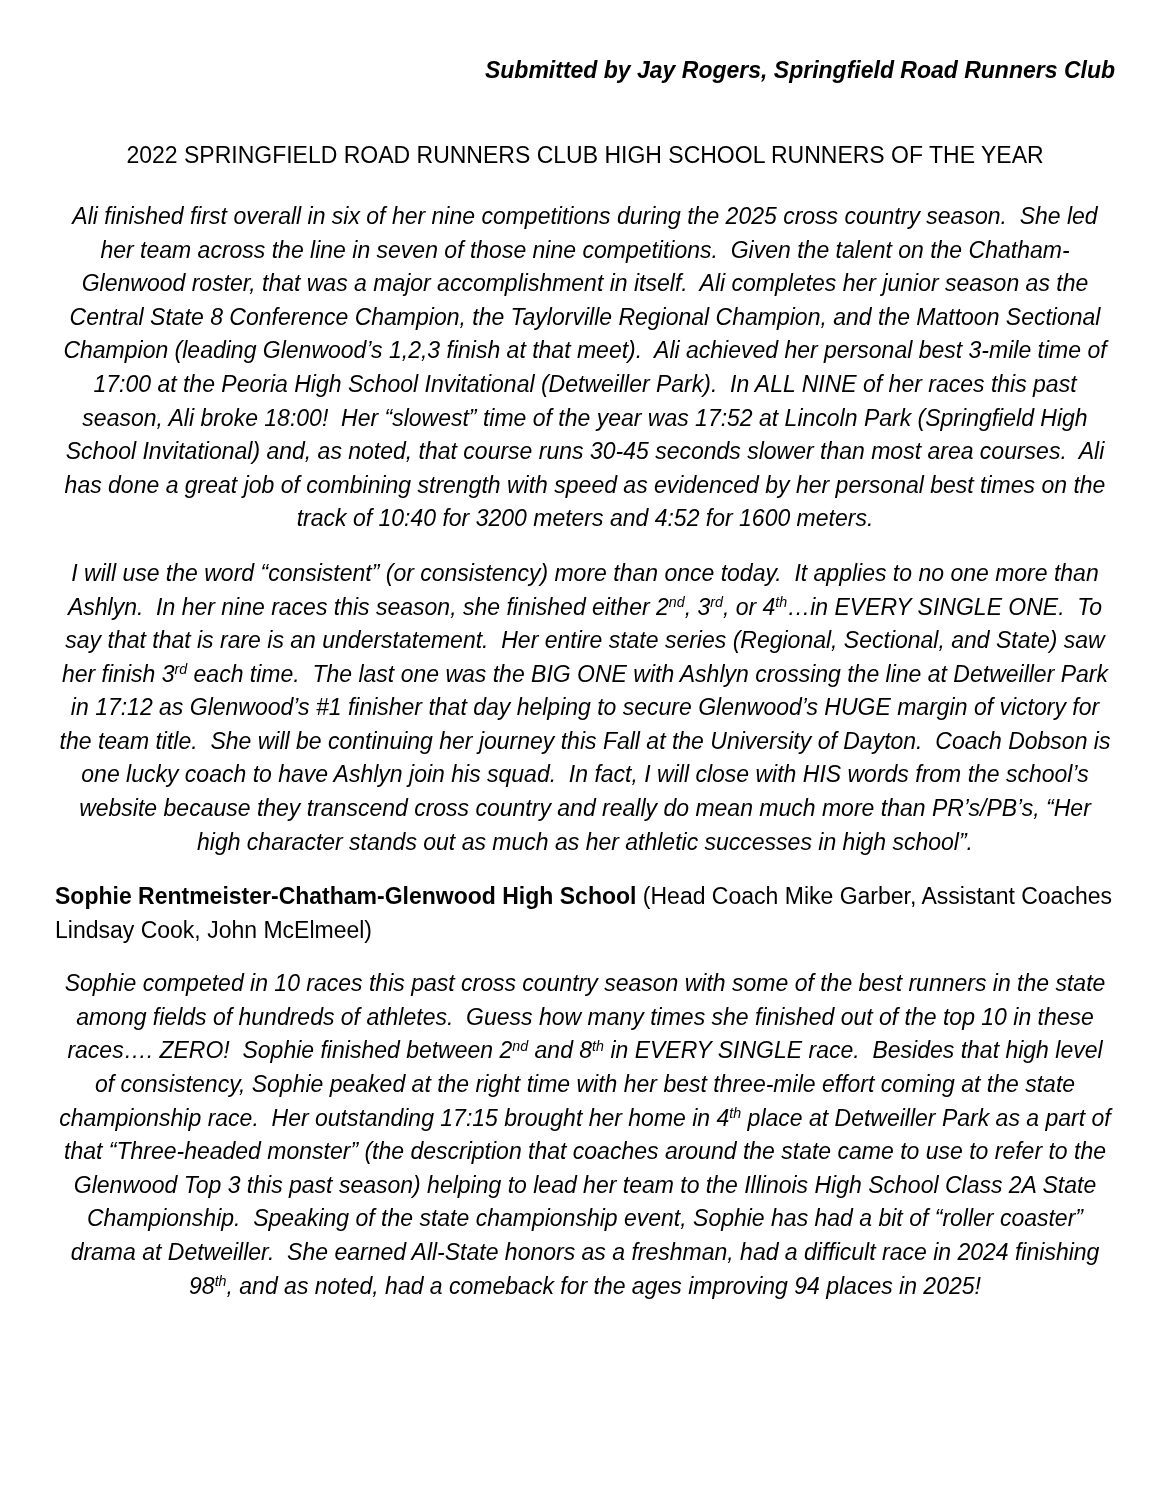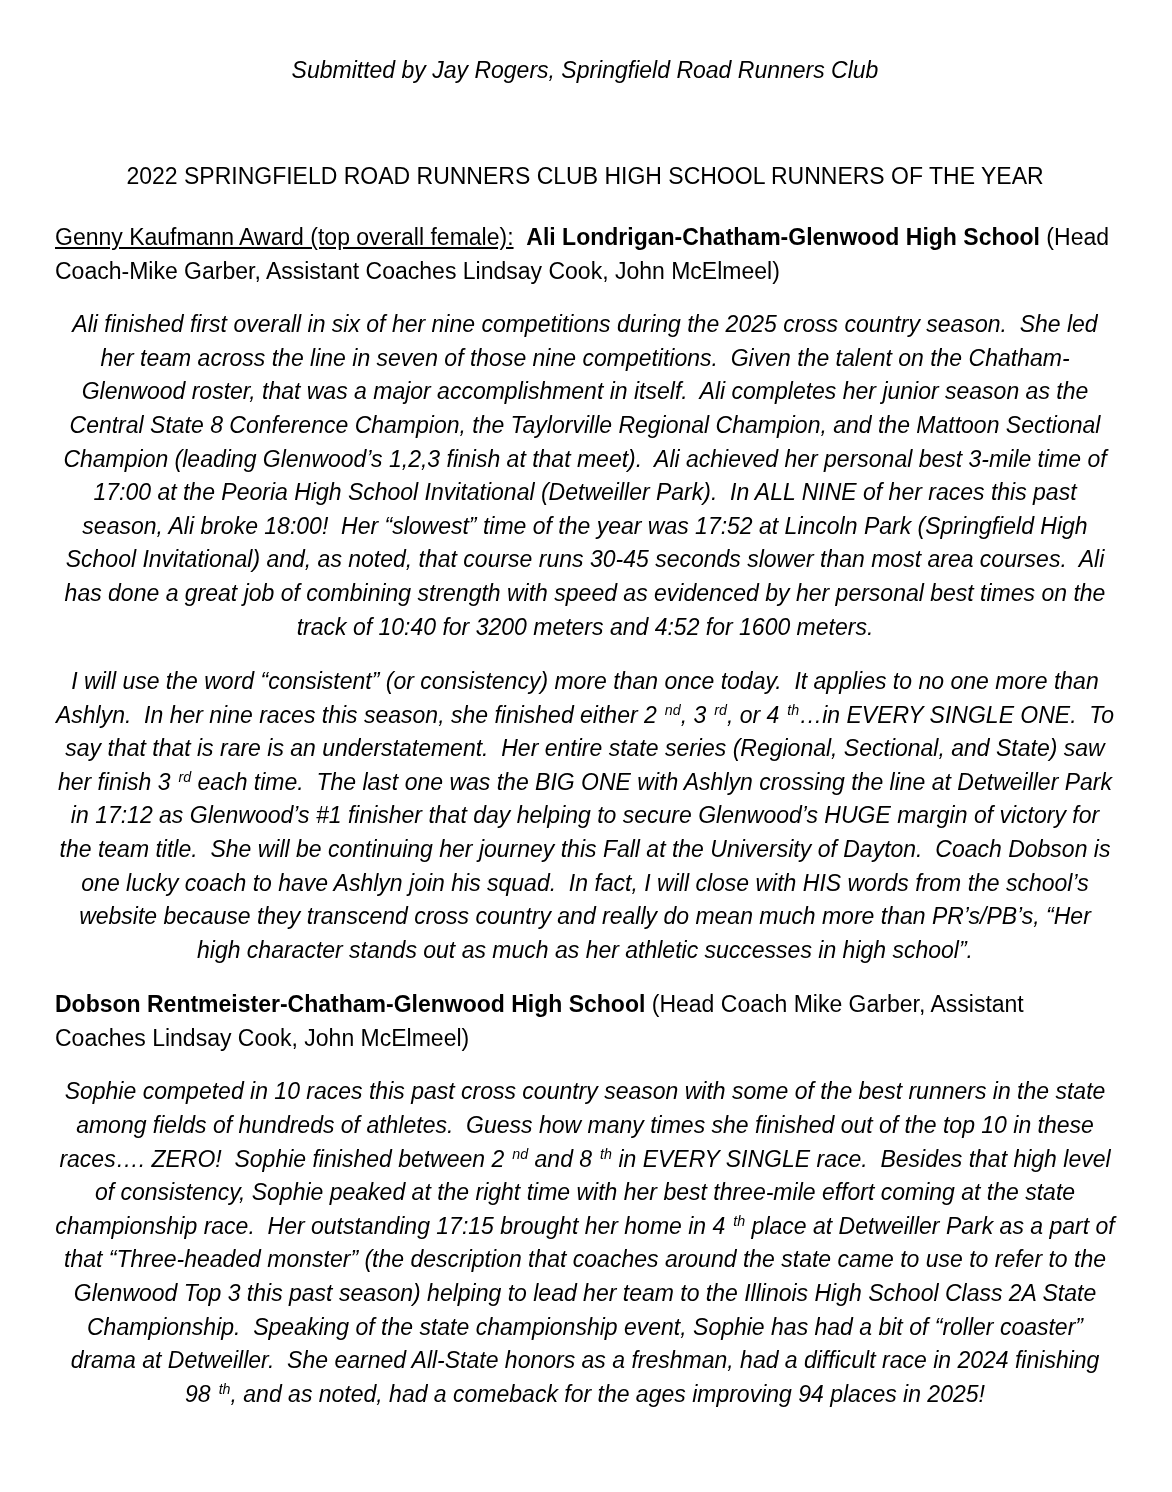--- a/index.html
+++ b/index.html
@@ -10,24 +10,24 @@
     background: #ffffff;
     box-sizing: border-box;
     padding: 54px 57px 0 55px;
     font-family: "Liberation Sans", sans-serif;
     font-size: 23px;
     line-height: 1.46;
     color: #000000;
     overflow: hidden;
   }
   .submitted {
-    text-align: center;
+    text-align: right;
     font-style: italic;
-    font-weight: 400;
-    margin: 0 0 72px 0;
+    font-weight: 700;
+    margin: 0 0 51px 0;
     white-space: pre-wrap;
   }
   .title {
     text-align: center;
     font-weight: 400;
     margin: 0 0 28px 0;
     white-space: pre-wrap;
   }
   .heading {
     margin: 0 0 20px 0;
@@ -41,33 +41,31 @@
     white-space: pre-wrap;
     text-align: center;
   }
   sup {
     font-size: 0.62em;
     line-height: 0;
     vertical-align: baseline;
     position: relative;
     top: -0.55em;
     font-style: inherit;
-    padding-left: 8px;
   }
 </style>
 </head>
 <body>
 
 <div class="page">
 
   <p class="submitted">Submitted by Jay Rogers, Springfield Road Runners Club</p>
 
   <p class="title">2022 SPRINGFIELD ROAD RUNNERS CLUB HIGH SCHOOL RUNNERS OF THE YEAR</p>
 
-  <p class="heading"><span class="award">Genny Kaufmann Award (top overall female):</span><span>  </span><span class="runner">Ali Londrigan-Chatham-Glenwood High School</span><span> (Head Coach-Mike Garber, Assistant Coaches Lindsay Cook, John McElmeel)</span></p>
   <p class="body-para">Ali finished first overall in six of her nine competitions during the 2025 cross country season.  She led her team across the line in seven of those nine competitions.  Given the talent on the Chatham-Glenwood roster, that was a major accomplishment in itself.  Ali completes her junior season as the Central State 8 Conference Champion, the Taylorville Regional Champion, and the Mattoon Sectional Champion (leading Glenwood’s 1,2,3 finish at that meet).  Ali achieved her personal best 3-mile time of 17:00 at the Peoria High School Invitational (Detweiller Park).  In ALL NINE of her races this past season, Ali broke 18:00!  Her “slowest” time of the year was 17:52 at Lincoln Park (Springfield High School Invitational) and, as noted, that course runs 30-45 seconds slower than most area courses.  Ali has done a great job of combining strength with speed as evidenced by her personal best times on the track of 10:40 for 3200 meters and 4:52 for 1600 meters.</p>
 
   <p class="body-para">I will use the word “consistent” (or consistency) more than once today.  It applies to no one more than Ashlyn.  In her nine races this season, she finished either 2<sup>nd</sup>, 3<sup>rd</sup>, or 4<sup>th</sup>…in EVERY SINGLE ONE.  To say that that is rare is an understatement.  Her entire state series (Regional, Sectional, and State) saw her finish 3<sup>rd</sup> each time.  The last one was the BIG ONE with Ashlyn crossing the line at Detweiller Park in 17:12 as Glenwood’s #1 finisher that day helping to secure Glenwood’s HUGE margin of victory for the team title.  She will be continuing her journey this Fall at the University of Dayton.  Coach Dobson is one lucky coach to have Ashlyn join his squad.  In fact, I will close with HIS words from the school’s website because they transcend cross country and really do mean much more than PR’s/PB’s, “Her high character stands out as much as her athletic successes in high school”.</p>
 
-  <p class="heading"><span class="runner">Dobson Rentmeister-Chatham-Glenwood High School</span><span> (Head Coach Mike Garber, Assistant Coaches Lindsay Cook, John McElmeel)</span></p>
+  <p class="heading"><span class="runner">Sophie Rentmeister-Chatham-Glenwood High School</span><span> (Head Coach Mike Garber, Assistant Coaches Lindsay Cook, John McElmeel)</span></p>
   <p class="body-para">Sophie competed in 10 races this past cross country season with some of the best runners in the state among fields of hundreds of athletes.  Guess how many times she finished out of the top 10 in these races…. ZERO!  Sophie finished between 2<sup>nd</sup> and 8<sup>th</sup> in EVERY SINGLE race.  Besides that high level of consistency, Sophie peaked at the right time with her best three-mile effort coming at the state championship race.  Her outstanding 17:15 brought her home in 4<sup>th</sup> place at Detweiller Park as a part of that “Three-headed monster” (the description that coaches around the state came to use to refer to the Glenwood Top 3 this past season) helping to lead her team to the Illinois High School Class 2A State Championship.  Speaking of the state championship event, Sophie has had a bit of “roller coaster” drama at Detweiller.  She earned All-State honors as a freshman, had a difficult race in 2024 finishing 98<sup>th</sup>, and as noted, had a comeback for the ages improving 94 places in 2025!</p>
 
 </div>
 
 </body></html>

